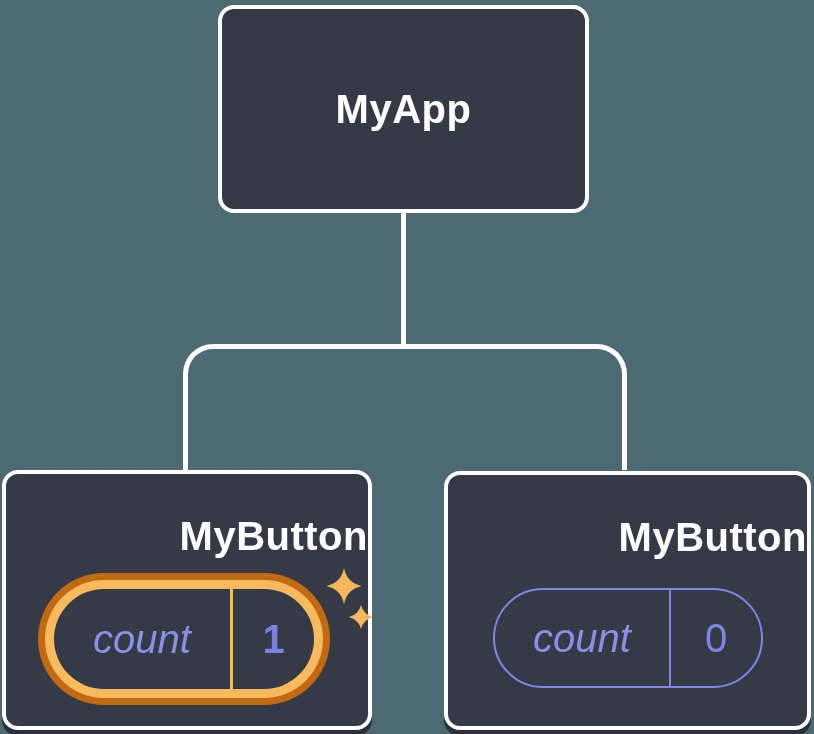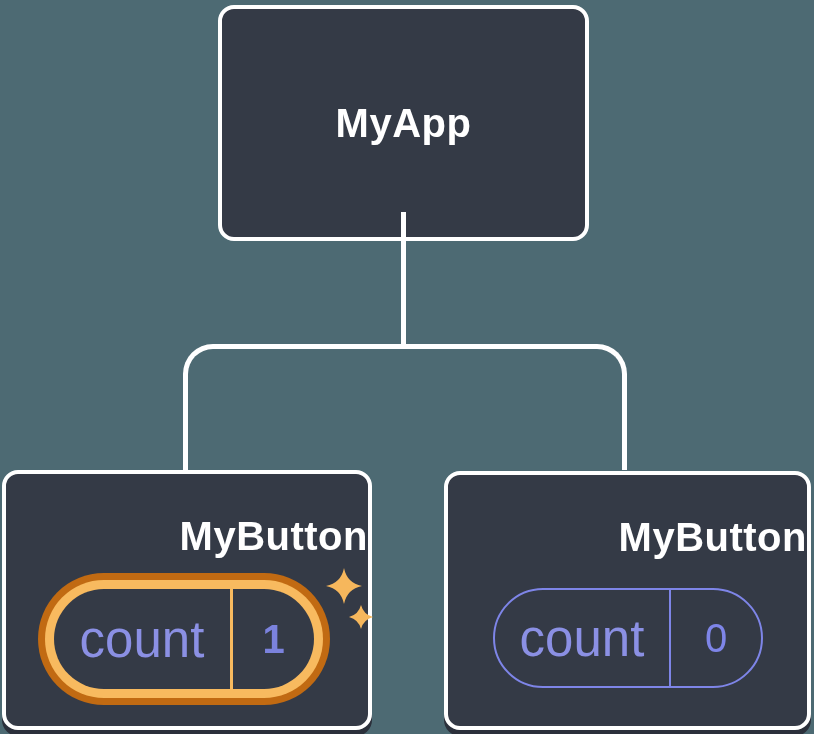--- a/index.html
+++ b/index.html
@@ -13,21 +13,21 @@
   }
   .node {
     position: absolute;
     box-sizing: border-box;
     background: #343a46;
     border: 4px solid #ffffff;
     border-radius: 16px;
   }
   .node-root {
     left: 218px; top: 5px;
-    width: 371px; height: 236px;
+    width: 371px; height: 208px;
     display: flex; align-items: center; justify-content: center;
   }
   .node-child {
     box-shadow: 0 6px 0 #2b303b;
   }
   .node-left  { left: 2px;   top: 470px; width: 370px; height: 260px; }
   .node-right { left: 444px; top: 471px; width: 367px; height: 259px; }
   .node-title {
     color: #ffffff;
     font-size: 40px;
@@ -93,21 +93,22 @@
     border-radius: 50px;
     display: flex;
     overflow: hidden;
     background: #343a46;
   }
   .pill-plain .seg-label { width: 174px; }
   .pill-plain .pill-divider { width: 2px; background: #7e85e8; }
   .seg-label {
     display: flex; align-items: center; justify-content: center;
     color: #8b90e4;
-    font-size: 51px;
+    font-size: 40px;
+    font-style: italic;
   }
   .seg-value {
     flex: 1;
     display: flex; align-items: center; justify-content: center;
     font-size: 40px;
   }
   .seg-value.bold { color: #7b82dd; font-weight: bold; }
   .seg-value.regular { color: #7e85e8; }
   .sparkles {
     position: absolute;

